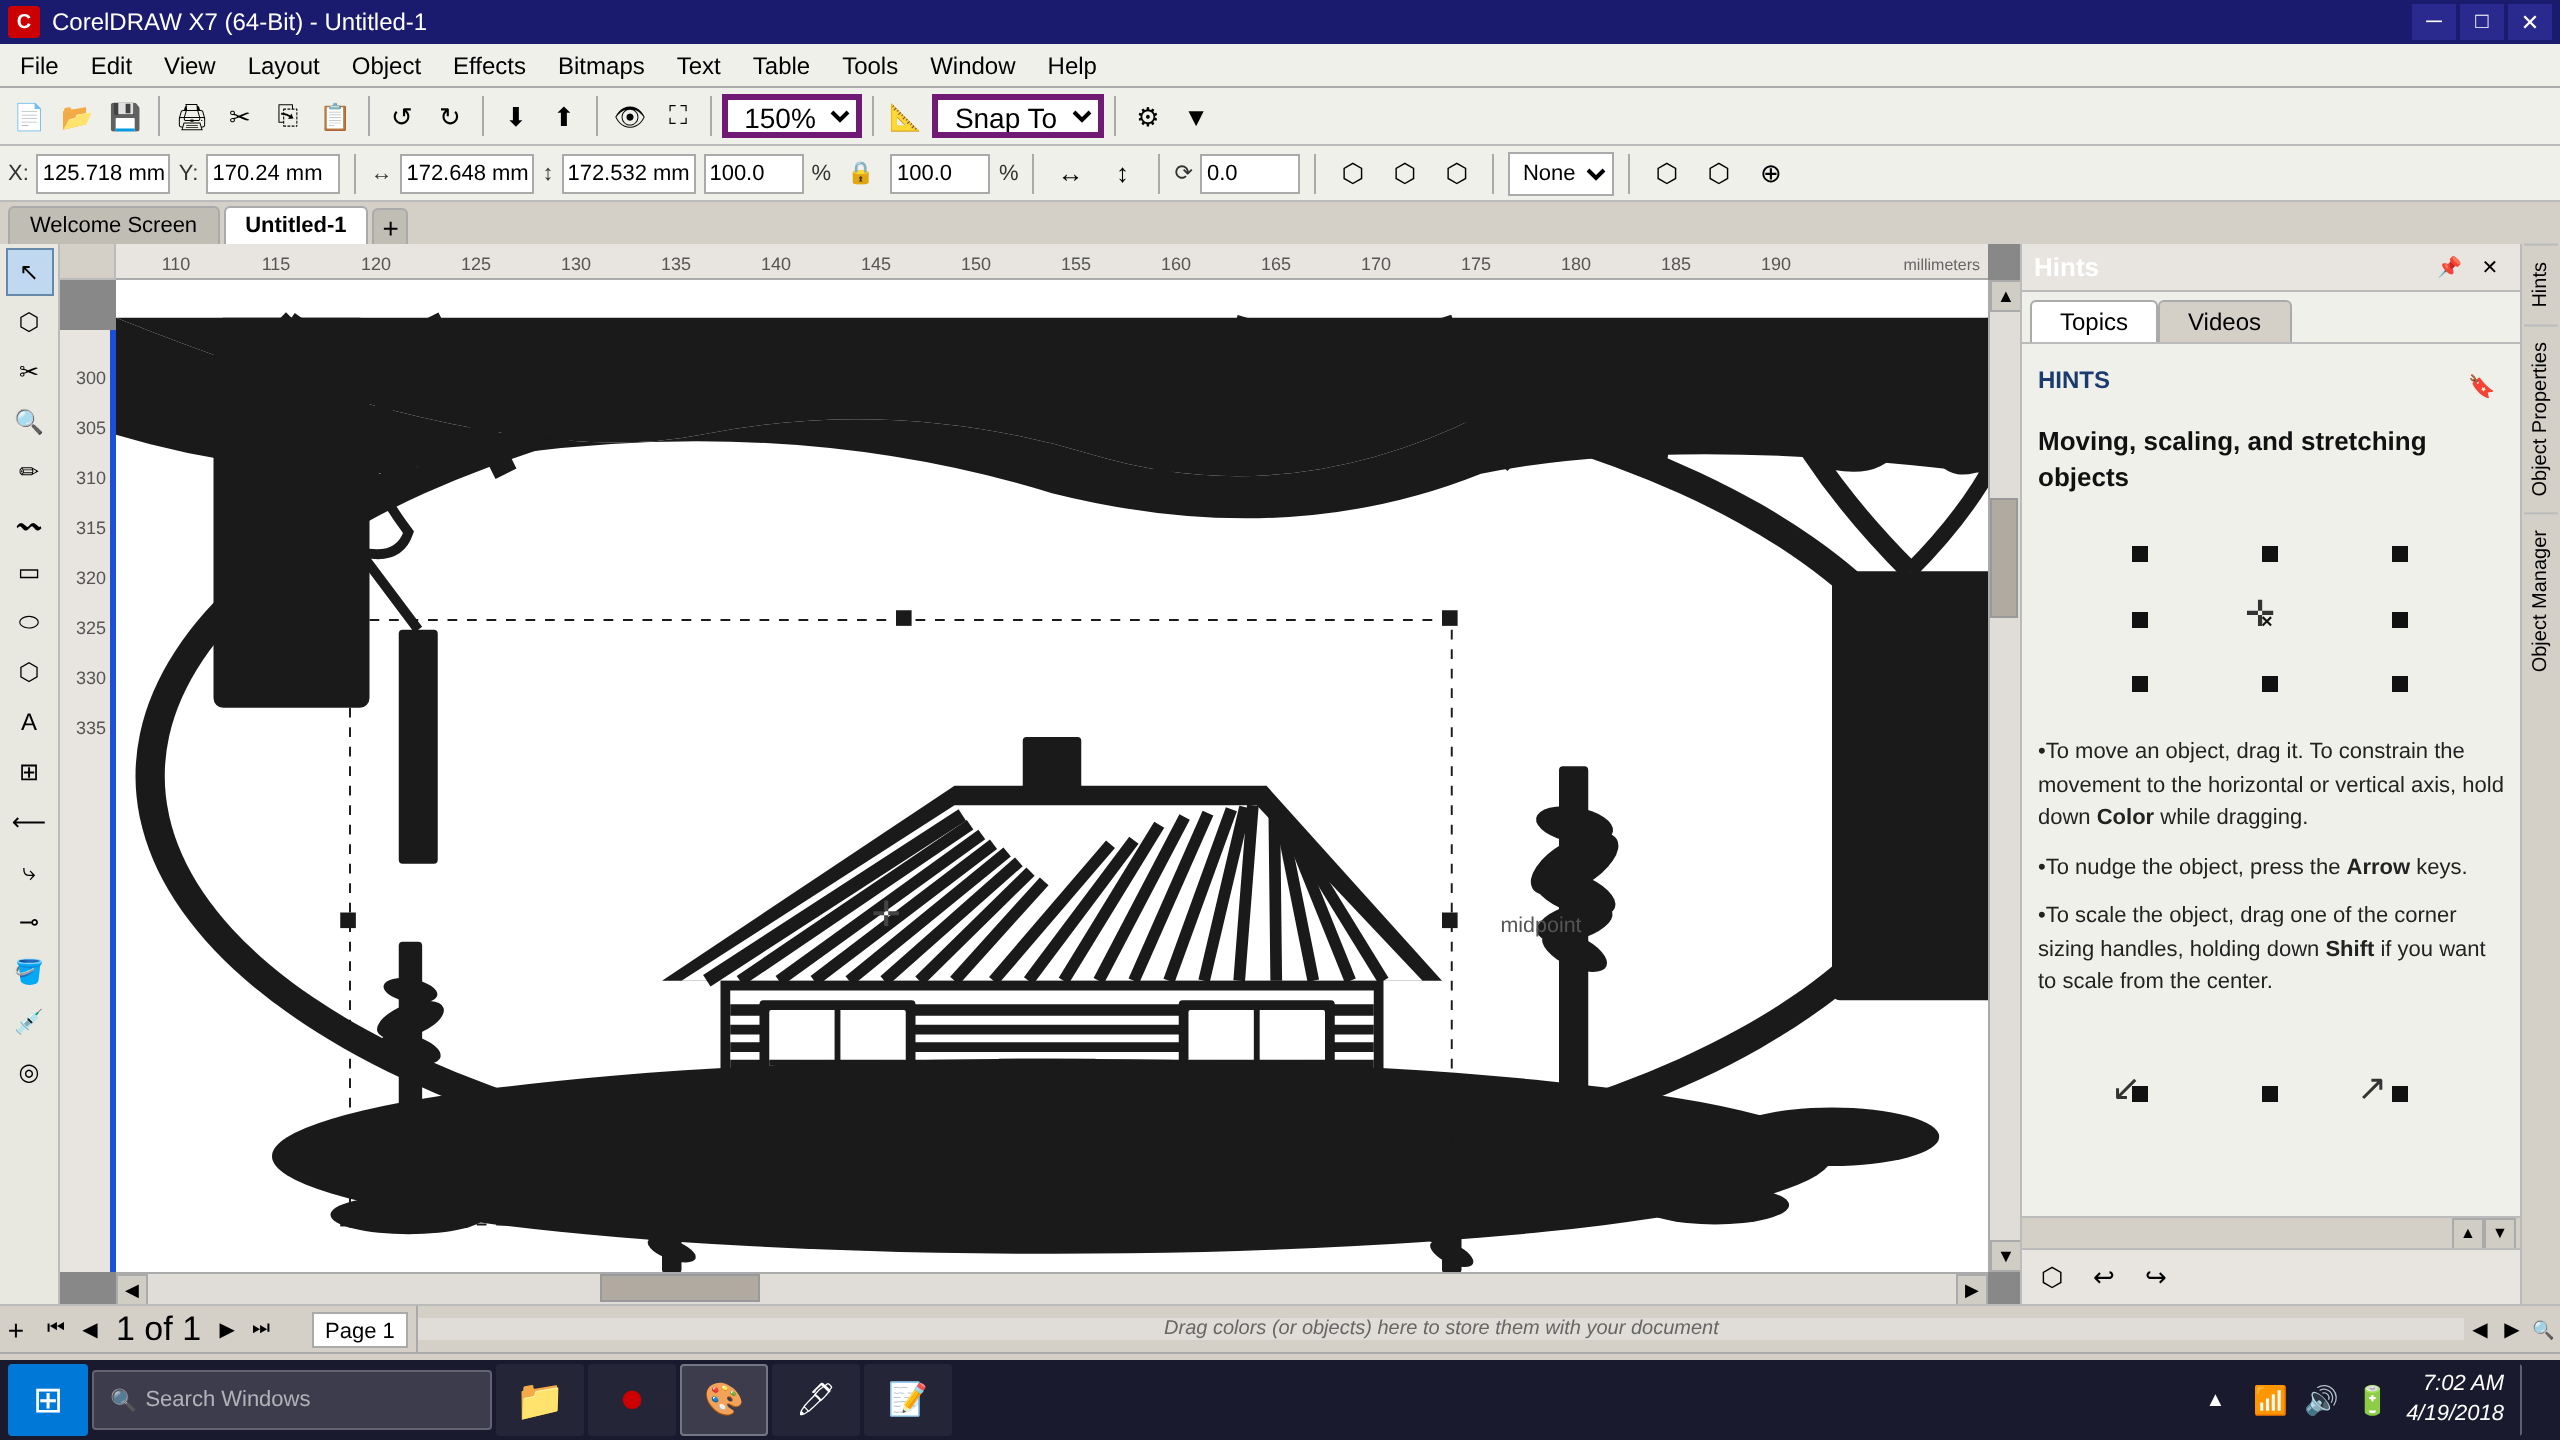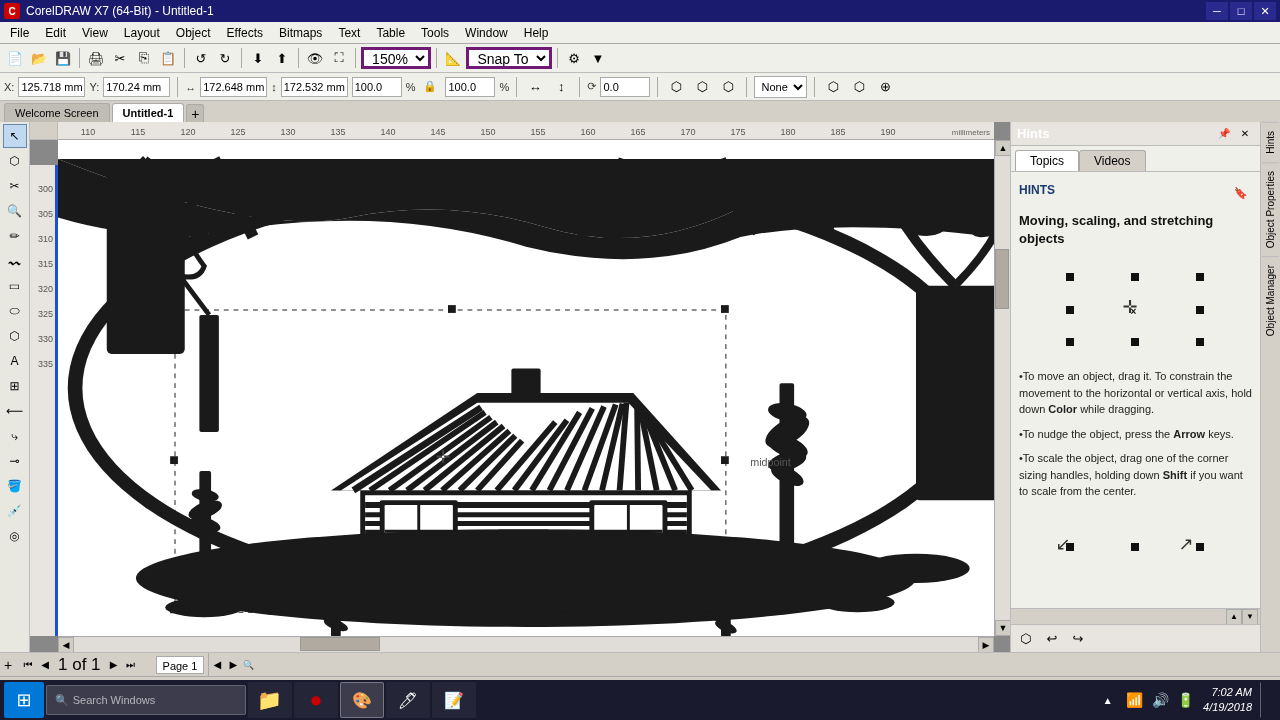--- a/index.html
+++ b/index.html
@@ -522,20 +522,24 @@
 <div id="bottom-panel" style="height:24px; background:#d4d0c8; border-top:1px solid #bbb; display:flex; align-items:center;">
   <button class="nav-btn" style="padding:0 4px; font-size:14px; border:none; background:transparent; cursor:pointer;">+</button>
   <div id="page-nav" style="display:flex; align-items:center; gap:1px; padding:0 4px; border-right:1px solid #aaa; height:100%;">
     <button class="nav-btn">⏮</button>
     <button class="nav-btn">◀</button>
     <span style="font-size:17px; padding:0 4px;">1 of 1</span>
     <button class="nav-btn">▶</button>
     <button class="nav-btn">⏭</button>
     <span style="font-size:11px; padding:0 6px; background:white; border:1px solid #aaa; margin-left:16px; height:18px; line-height:18px;">Page 1</span>
   </div>
+  <div id="color-bar" style="flex:1; display:flex; align-items:center; justify-content:center; overflow:hidden; background:#e0ddd8; position:relative;">
+
+    <span id="color-bar-text" style="font-size:10px; color:#666; font-style:italic;">Drag colors (or objects) here to store them with your document</span>
+  </div>
   <button class="nav-btn">◀</button>
   <button class="nav-btn">▶</button>
   <button class="nav-btn" style="font-size:9px;">🔍</button>
 </div>
 
 <div id="status-bar" style="height:26px; background:#d4d0c8; border-top:1px solid #aaa; display:flex; align-items:center; padding:0 4px; gap:6px; font-size:11px;">
   <span style="font-size:11px; min-width:110px;">(168.112, 147.076)</span>
   <span style="font-size:10px; cursor:pointer;">▶</span>
   <div style="display:flex; gap:3px; align-items:center;">
     <button class="tb-btn" style="font-size:12px;">🔒</button>

